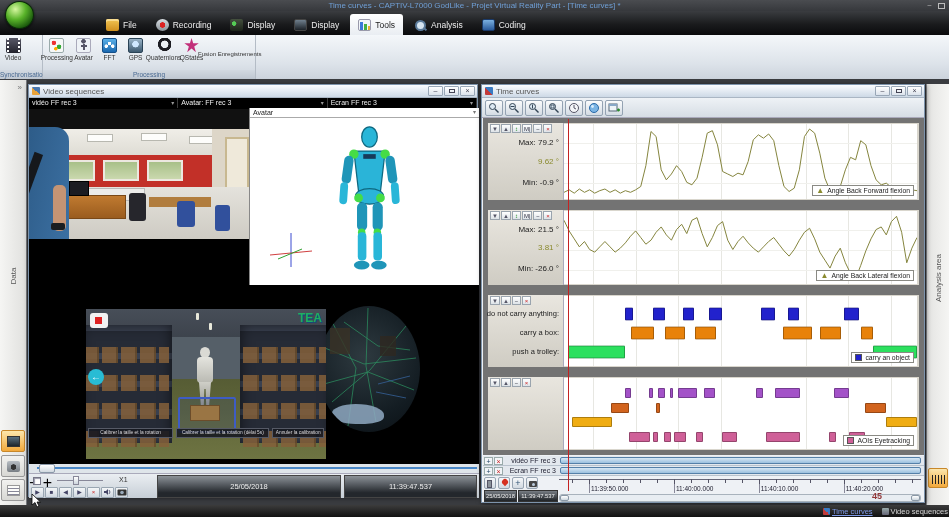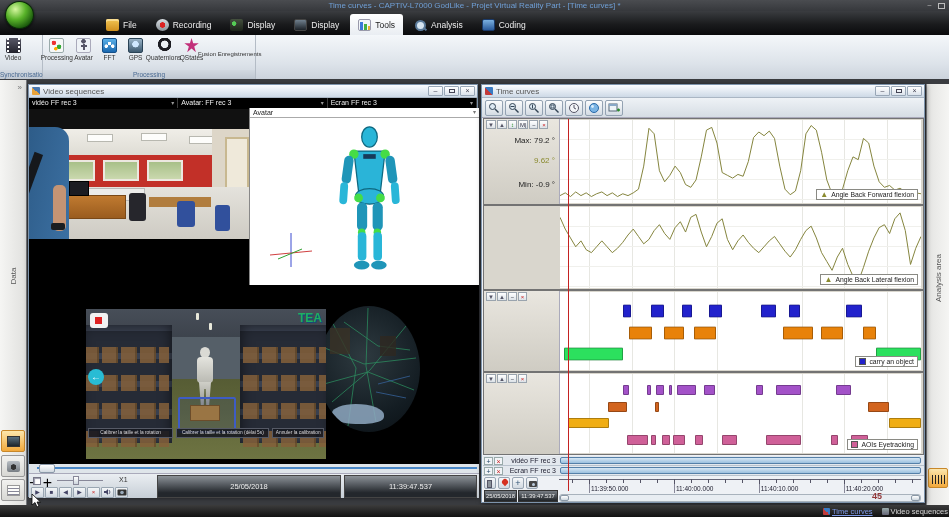--- a/index.html
+++ b/index.html
@@ -126,21 +126,21 @@
 #zhandle{position:absolute;left:44px;top:2px;width:6px;height:9px;background:linear-gradient(#fff,#cdd5dd);border:1px solid #889}
 #zlabel{position:absolute;left:90px;top:2px;font-size:7px;color:#333}
 .pbrow{position:absolute;left:2px;top:13px;display:flex;gap:1px}
 .pbtn{width:13px;height:11px;background:linear-gradient(#f4f6f8,#cfd7df);border:1px solid #99a6b2;font-size:6px;line-height:9px;text-align:center;color:#446;border-radius:1px}
 .pbtn.red{color:#c22}
 .datebox{position:absolute;top:1px;height:23px;background:linear-gradient(#8c9298,#23272c 80%);border:1px solid #444;color:#eee;font-size:7.5px;display:flex;align-items:center;justify-content:center}
 
 #curwin{left:481px;top:84px;width:444px;height:419px}
 #ctoolbar{position:absolute;left:0;top:13px;width:100%;height:20px;background:linear-gradient(#eef2f6,#d6dde4);border-bottom:1px solid #aab;display:flex;gap:2px;padding:2px 0 0 3px}
 .tbtn{width:18px;height:16px;background:linear-gradient(#fbfcfd,#d4dce4);border:1px solid #93a2b2;border-radius:2px;display:flex;align-items:center;justify-content:center}
-.strip{position:absolute;left:1px;width:441px;border:1px solid #737373;background:#d9d6cd}
+.strip{position:absolute;left:1px;width:441px;border:5px solid #737373;background:#d9d6cd}
 .shead{position:absolute;left:0;top:0;width:76px;height:100%;background:linear-gradient(#e9e6df,#cfccc3);border-right:1px solid #aab}
 .stools{position:absolute;top:1px;left:2px;display:flex;gap:1px;z-index:2}
 .stool{min-width:9px;height:9px;border:1px solid #9aa4ae;background:linear-gradient(#fff,#dde3e8);font-size:6px;line-height:8px;text-align:center;padding:0 1px}
 .splot{position:absolute;left:76px;right:2px;top:1px;bottom:1px;background:#fff;background-image:repeating-linear-gradient(to right,transparent 0 41.5px,#e7e7e2 41.5px 42.5px);background-position-x:-12px}
 .splot.linebg{background-image:repeating-linear-gradient(to bottom,transparent 0 19px,#f0f0ec 19px 20px),repeating-linear-gradient(to right,transparent 0 41.5px,#e7e7e2 41.5px 42.5px);background-position-x:0,-12px}
 .curve{position:absolute;left:0;top:0;width:100%;height:100%}
 .stat{position:absolute;right:4px;font-size:8px;color:#222;white-space:nowrap}
 .smax{top:20%}.scur{top:44%;color:#8a8a2e}.smin{top:72%}
 .glabels{position:absolute;left:0;right:4px;top:9px;bottom:6px;display:flex;flex-direction:column}
 .glab{flex:1;display:flex;align-items:center;justify-content:flex-end;font-size:7.5px;color:#222;white-space:nowrap}
@@ -554,37 +554,55 @@
           <svg viewBox="0 0 100 100" preserveAspectRatio="none" class="curve">
             <polyline points="0.00,91.11 1.45,87.78 2.90,92.22 4.35,86.67 5.80,91.11 7.25,87.78 8.70,92.22 10.14,88.89 11.59,86.67 13.04,91.11 14.49,87.78 15.94,92.22 17.39,88.89 18.84,91.11 20.29,87.78 21.74,83.33 23.19,55.56 24.64,10.00 26.09,16.67 27.54,61.11 28.99,74.44 30.43,66.67 31.88,55.56 33.33,63.33 34.78,77.78 36.23,81.11 37.68,72.22 39.13,44.44 40.58,12.22 42.03,8.89 43.48,27.78 44.93,63.33 46.38,66.67 47.83,70.00 49.28,65.56 50.72,67.78 52.17,50.00 53.62,21.11 55.07,14.44 56.52,18.89 57.97,13.33 59.42,22.22 60.87,55.56 62.32,83.33 63.77,90.00 65.22,85.56 66.67,61.11 68.12,16.67 69.57,6.67 71.01,12.22 72.46,38.89 73.91,72.22 75.36,88.89 76.81,93.33 78.26,83.33 79.71,61.11 81.16,44.44 82.61,47.78 84.06,22.22 85.51,27.78 86.96,55.56 88.41,74.44 89.86,81.11 91.30,78.89 92.75,84.44 94.20,82.22 95.65,86.67 97.10,84.44 98.55,87.78 100.00,88.89" fill="none" stroke="#85853e" stroke-width="1" vector-effect="non-scaling-stroke"></polyline>
           </svg>
           <div class="legend">
             <span class="lg-tri">▲</span>
             <span>Angle Back Forward flexion</span>
           </div>
         </div>
     </div>
     <div class="strip" style="top:120px;height:85px">
+      <div class="shead">
+          <div class="stools">
+            <span class="stool" style="color: rgb(85, 85, 102);">▼</span>
+            <span class="stool" style="color: rgb(85, 85, 102);">▲</span>
+            <span class="stool" style="color: rgb(26, 138, 26);">↕</span>
+            <span class="stool" style="color: rgb(51, 51, 68);">M|</span>
+            <span class="stool" style="color: rgb(51, 51, 68);">−</span>
+            <span class="stool" style="color: rgb(204, 34, 34);">×</span>
+          </div>
+          <div class="stat smax">Max: 21.5 °</div>
+          <div class="stat scur">3.81 °</div>
+          <div class="stat smin">Min: -26.0 °</div>
+        </div>
       <div class="splot linebg">
           <svg viewBox="0 0 100 100" preserveAspectRatio="none" class="curve">
             <polyline points="0.00,12.73 1.45,27.27 2.90,38.18 4.35,49.09 5.80,41.82 7.25,52.73 8.70,56.36 10.14,49.09 11.59,41.82 13.04,49.09 14.49,56.36 15.94,50.91 17.39,43.64 18.84,34.55 20.29,27.27 21.74,36.36 23.19,45.45 24.64,40.00 26.09,29.09 27.54,21.82 28.99,32.73 30.43,40.00 31.88,25.45 33.33,18.18 34.78,30.91 36.23,12.73 37.68,9.09 39.13,30.91 40.58,49.09 42.03,36.36 43.48,20.00 44.93,14.55 46.38,40.00 47.83,52.73 49.28,41.82 50.72,34.55 52.17,43.64 53.62,50.91 55.07,56.36 56.52,49.09 57.97,41.82 59.42,36.36 60.87,45.45 62.32,54.55 63.77,61.82 65.22,52.73 66.67,40.00 68.12,29.09 69.57,23.64 71.01,38.18 72.46,56.36 73.91,67.27 75.36,78.18 76.81,61.82 78.26,50.91 79.71,70.91 81.16,85.45 82.61,92.73 84.06,74.55 85.51,54.55 86.96,38.18 88.41,25.45 89.86,21.82 91.30,32.73 92.75,14.55 94.20,7.27 95.65,29.09 97.10,70.91 98.55,50.91 100.00,36.36" fill="none" stroke="#85853e" stroke-width="1" vector-effect="non-scaling-stroke"></polyline>
           </svg>
           <div class="legend">
             <span class="lg-tri">▲</span>
             <span>Angle Back Lateral flexion</span>
           </div>
         </div>
     </div>
     <div class="strip" style="top:205px;height:82px">
       <div class="shead">
           <div class="stools">
             <span class="stool" style="color: rgb(85, 85, 102);">▼</span>
             <span class="stool" style="color: rgb(85, 85, 102);">▲</span>
             <span class="stool" style="color: rgb(51, 51, 68);">−</span>
             <span class="stool" style="color: rgb(204, 34, 34);">×</span>
+          </div>
+          <div class="glabels">
+            <div class="glab">do not carry anything:</div>
+            <div class="glab">carry a box:</div>
+            <div class="glab">push a trolley:</div>
           </div>
         </div>
       <div class="splot">
           <div class="grows">
             <div class="grow">
               <div class="gbar" style="left: 17.4%; width: 2.2%; background: rgb(34, 34, 204);"></div>
               <div class="gbar" style="left: 25.1%; width: 3.6%; background: rgb(34, 34, 204);"></div>
               <div class="gbar" style="left: 33.7%; width: 3%; background: rgb(34, 34, 204);"></div>
               <div class="gbar" style="left: 41.2%; width: 3.6%; background: rgb(34, 34, 204);"></div>
               <div class="gbar" style="left: 55.8%; width: 3.9%; background: rgb(34, 34, 204);"></div>

